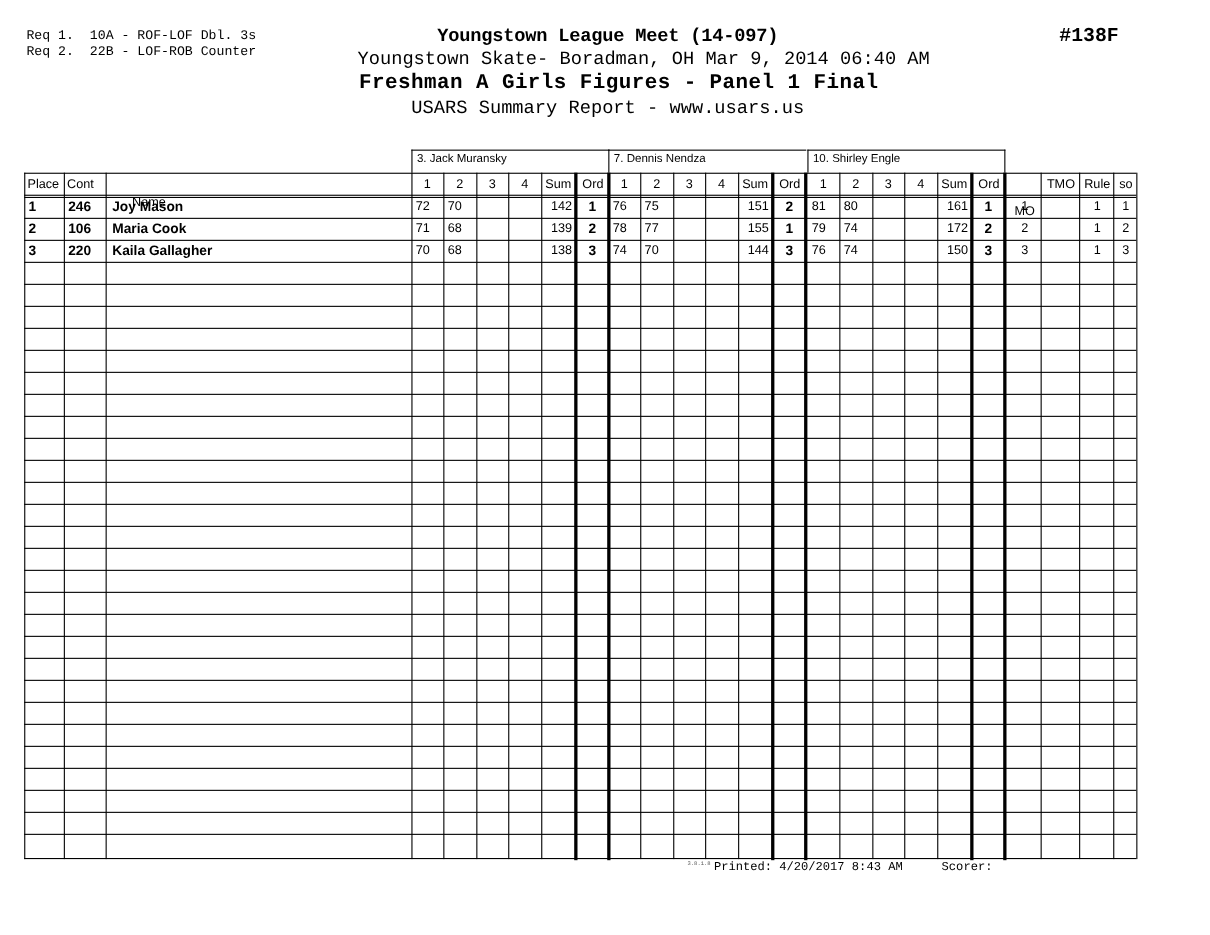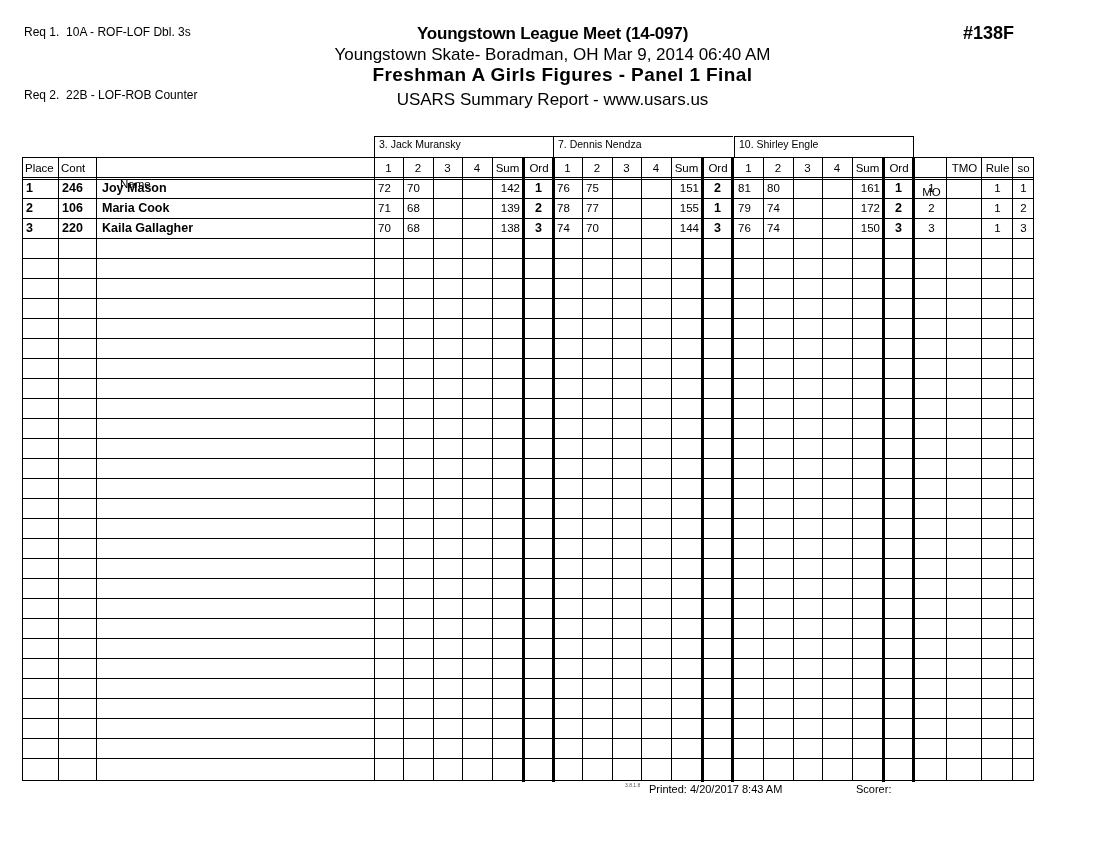--- a/index.html
+++ b/index.html
@@ -1,20 +1,20 @@
 <!DOCTYPE html>
 <html><head>
   <meta charset="utf-8">
   <style>
     html, body { margin: 0; padding: 0; background: #ffffff; }
     body {
       width: 1100px; height: 850px; position: relative; overflow: hidden;
       font-family: "Liberation Sans", sans-serif; color: #000;
     }
-    .abs { position: absolute; white-space: nowrap; }
+    .abs { position: absolute; white-space: nowrap; font-family: Liberation Mono, monospace; }
     .req { left: 24px; font-size: 12px; line-height: 14px; }
     .t1 { top: 24px; left: 325px; width: 455px; text-align: center; font-size: 17px; font-weight: bold; letter-spacing: -0.2px; }
     .t2 { top: 45px; left: 325px; width: 455px; text-align: center; font-size: 17px; }
     .t3 { top: 64px; left: 325px; width: 475px; text-align: center; font-size: 19px; font-weight: bold; letter-spacing: 0.4px; }
     .t4 { top: 90px; left: 325px; width: 455px; text-align: center; font-size: 17px; }
     .event-no { top: 23px; left: 963px; font-size: 18px; font-weight: bold; }
 
     
     .line-h { position: absolute; height: 1px; background: #000; }
     .line-v { position: absolute; width: 1px; background: #000; }
@@ -32,21 +32,21 @@
     .footer { font-size: 11px; }
     .ver { font-size: 5px; color: #555; }
   </style>
 </head>
 <body>
 
 <div class="abs req" style="top:25px;">
   <span>Req 1.</span>&nbsp;
   <span>10A - ROF-LOF Dbl. 3s</span>
 </div>
-<div class="abs req" style="top:40px;margin-top:48px;">
+<div class="abs req" style="top:40px;">
   <span>Req 2.</span>&nbsp;
   <span>22B - LOF-ROB Counter</span>
 </div>
 
 <div class="abs t1">Youngstown League Meet (14-097)</div>
 <div class="abs t2">Youngstown Skate- Boradman, OH  Mar 9, 2014  06:40 AM</div>
 <div class="abs t3">Freshman A Girls Figures - Panel 1 Final</div>
 <div class="abs t4">USARS Summary Report - www.usars.us</div>
 <div class="abs event-no">#138F</div>
 

